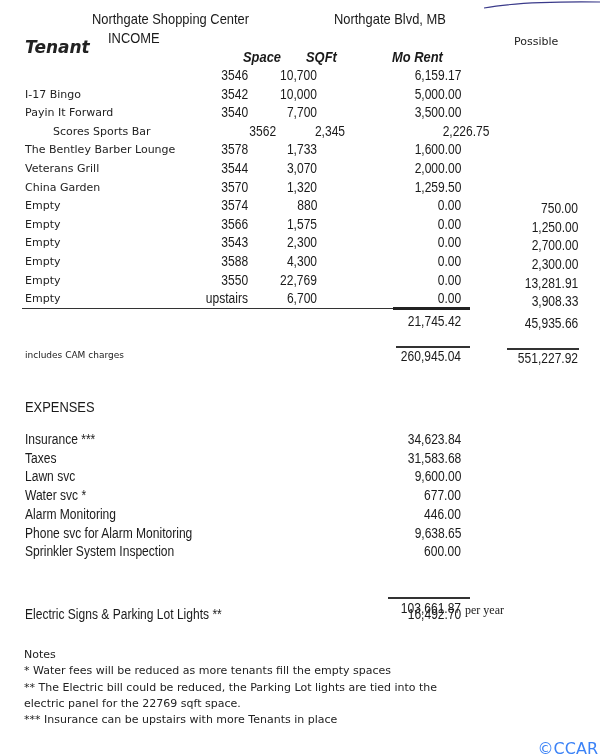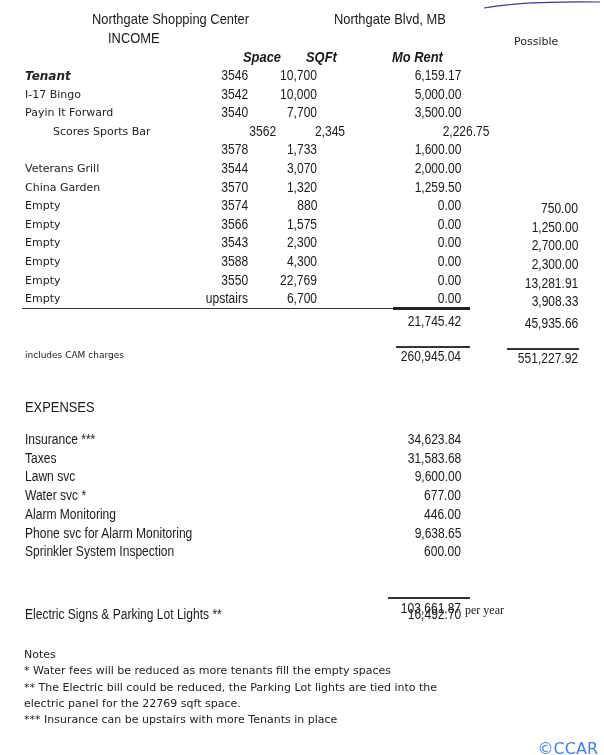--- a/index.html
+++ b/index.html
@@ -24,21 +24,21 @@
 
 <svg class="pen" viewBox="0 0 120 10">
   <path d="M2 8 Q 40 1 118 2" stroke="#3a3a8a" stroke-width="1.2" fill="none"></path>
 </svg>
 
 <div class="abs narrow" style="left:92px; top:10px; font-size:15px;">Northgate Shopping Center</div>
 <div class="abs narrow" style="left:108px; top:29px; font-size:15px;">INCOME</div>
 <div class="abs narrow" style="left:334px; top:10px; font-size:15px;">Northgate Blvd, MB</div>
 <div class="abs cal" style="left:514px; top:35px;">Possible</div>
 
-<div class="abs cal hdr" style="left:25px; top:69px; font-size:12px;">Tenant</div>
+<div class="abs cal hdr" style="left:25px; top:37px; font-size:17px;">Tenant</div>
 <div class="abs narrow hdr" style="left:243px; top:48px; font-size:15px;">Space</div>
 <div class="abs narrow hdr" style="left:306px; top:48px; font-size:15px;">SQFt</div>
 <div class="abs narrow hdr" style="left:392px; top:48px; font-size:15px;">Mo Rent</div>
 
 <div id="income-rows">
     <div class="row" style="top: 67px;">
       <div class="abs narrow-r c-space" style="font-size:14px;">3546</div>
       <div class="abs narrow-r c-sqft" style="font-size:14px;">10,700</div>
       <div class="abs narrow-r c-rent" style="font-size:14px;">6,159.17</div>
       <div class="abs narrow-r c-poss" style="font-size:14px; top:3px;"></div>
@@ -58,20 +58,21 @@
       <div class="abs narrow-r c-poss" style="font-size:14px; top:3px;"></div>
     </div>
     <div class="row" style="top: 122.8px; margin-left: 28px;">
       <div class="abs cal c-tenant" style="top:2px;">Scores Sports Bar</div>
       <div class="abs narrow-r c-space" style="font-size:14px;">3562</div>
       <div class="abs narrow-r c-sqft" style="font-size:14px;">2,345</div>
       <div class="abs narrow-r c-rent" style="font-size:14px;">2,226.75</div>
       <div class="abs narrow-r c-poss" style="font-size:14px; top:3px;"></div>
     </div>
     <div class="row" style="top: 141.4px;">
+      <div class="abs cal c-tenant" style="top:2px;">The Bentley Barber Lounge</div>
       <div class="abs narrow-r c-space" style="font-size:14px;">3578</div>
       <div class="abs narrow-r c-sqft" style="font-size:14px;">1,733</div>
       <div class="abs narrow-r c-rent" style="font-size:14px;">1,600.00</div>
       <div class="abs narrow-r c-poss" style="font-size:14px; top:3px;"></div>
     </div>
     <div class="row" style="top: 160px;">
       <div class="abs cal c-tenant" style="top:2px;">Veterans Grill</div>
       <div class="abs narrow-r c-space" style="font-size:14px;">3544</div>
       <div class="abs narrow-r c-sqft" style="font-size:14px;">3,070</div>
       <div class="abs narrow-r c-rent" style="font-size:14px;">2,000.00</div>

